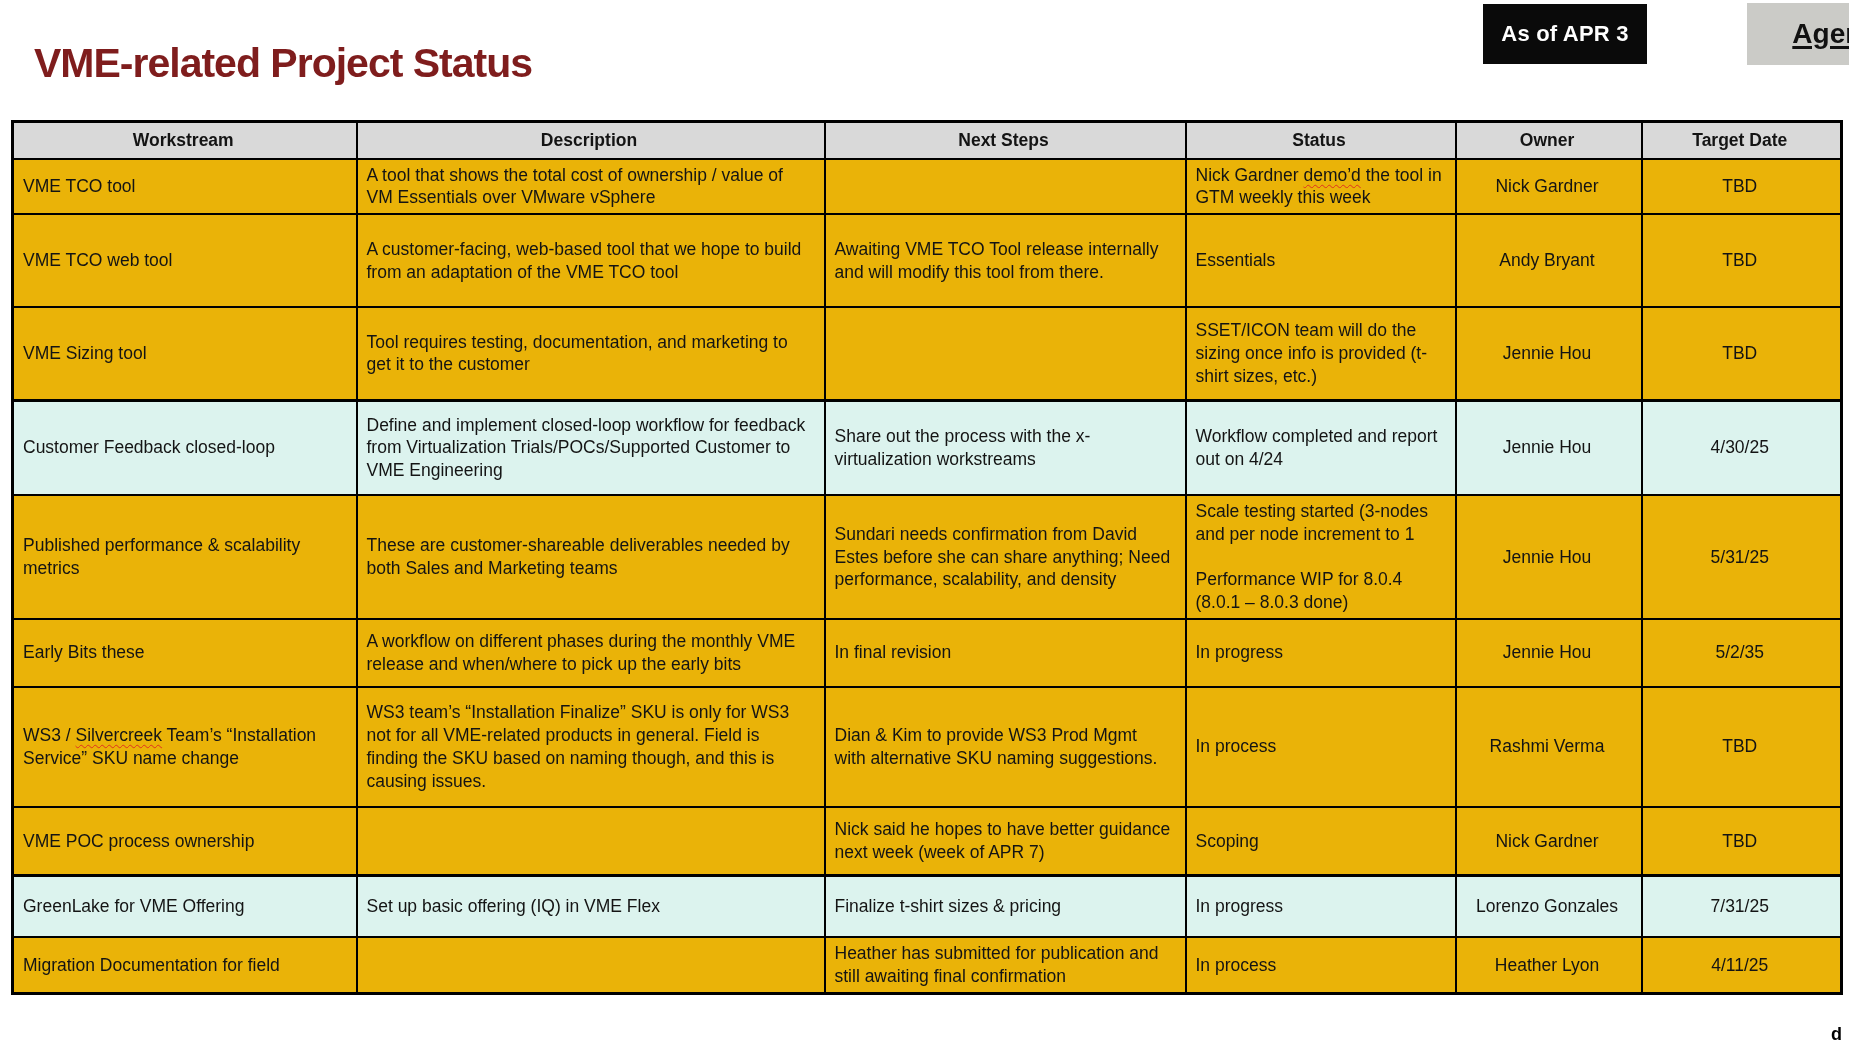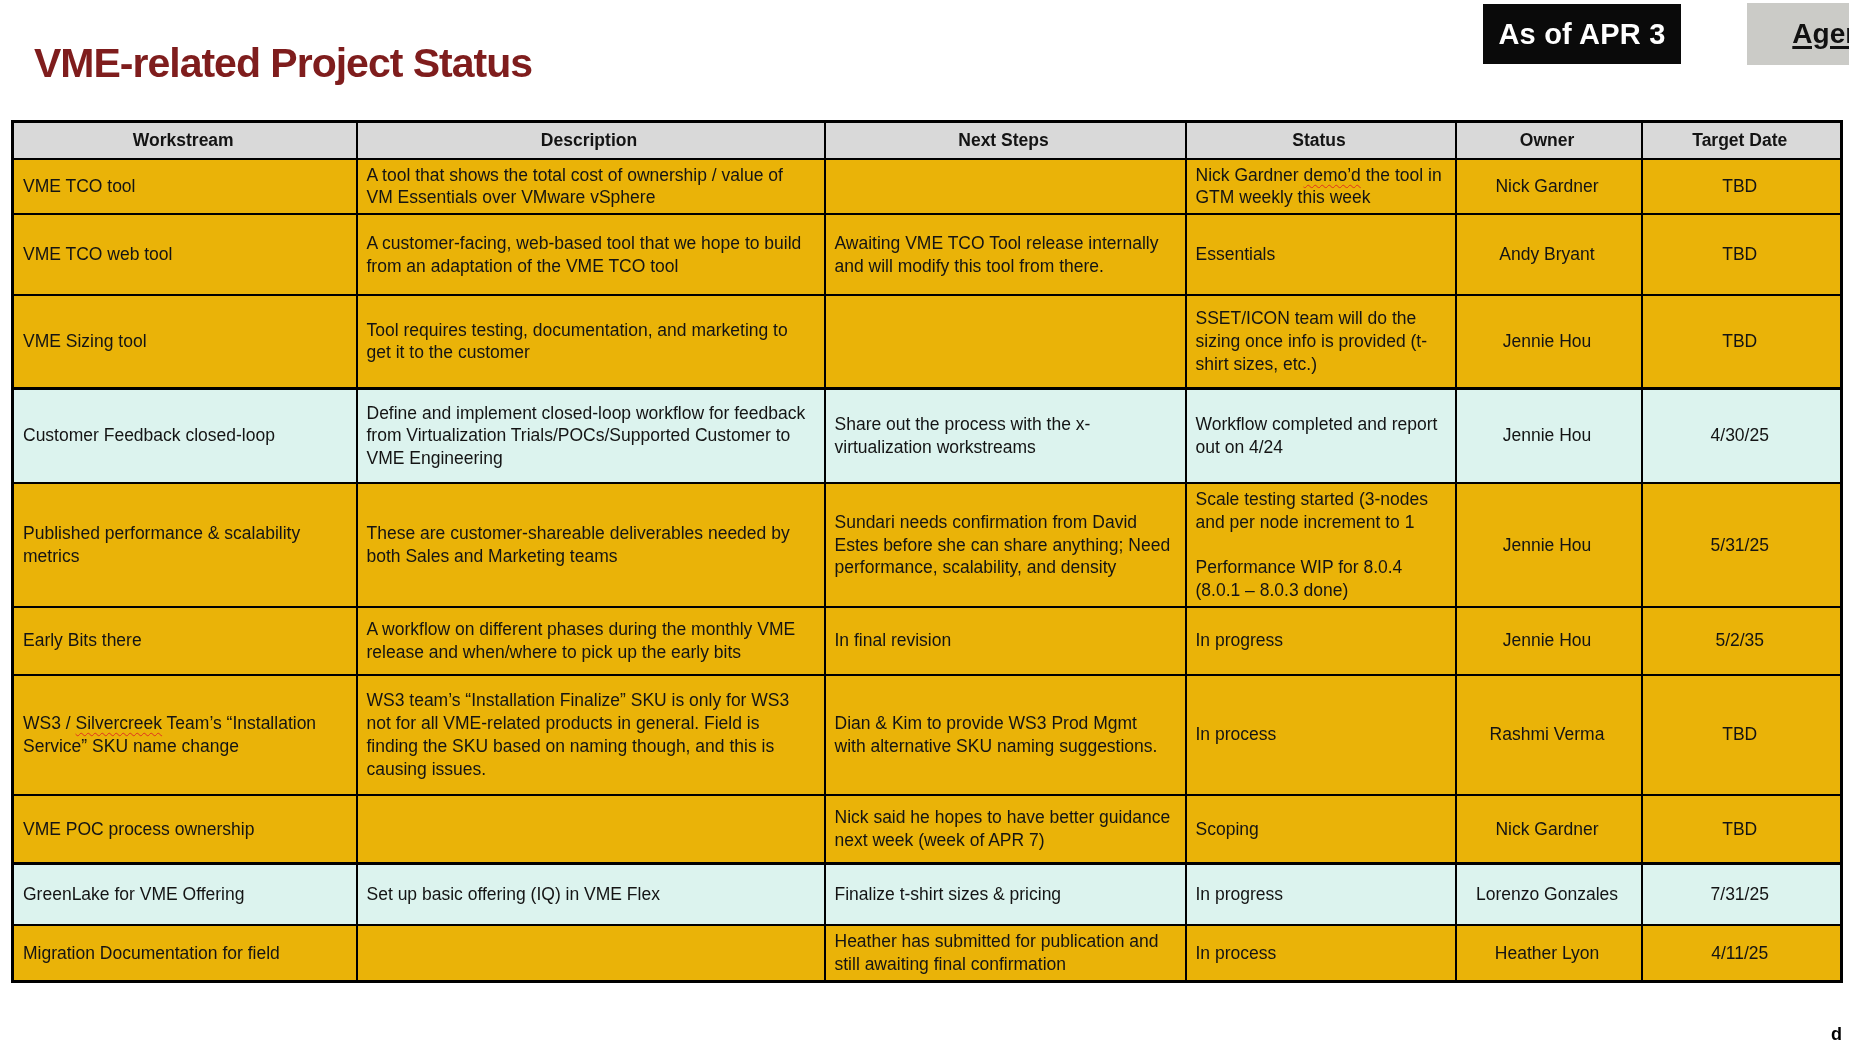--- a/index.html
+++ b/index.html
@@ -5,25 +5,25 @@
   html,body{margin:0;padding:0;background:#fff;}
   .page{
     position:relative;
     width:1849px;height:1053px;
     background:#fff;
     font-family:"Liberation Sans", sans-serif;
     color:#141414;
     overflow:hidden;
   }
   .asof-badge{
-    position:absolute;left:1483px;top:4px;width:198px;height:60px;
+    position:absolute;left:1483px;top:4px;width:164px;height:60px;
     background:var(--badge-bg,#0a0a0a);
     color:var(--badge-text,#ffffff);
     display:flex;align-items:center;justify-content:center;
-    font-size:29px;font-weight:bold;letter-spacing:.2px;
+    font-size:22px;font-weight:bold;letter-spacing:.2px;
   }
   .agenda-btn{
     position:absolute;left:1747px;top:3px;width:148px;height:62px;
     background:var(--agenda-bg,#cbcbc7);
     display:flex;align-items:center;justify-content:flex-end;
   }
   .agenda-btn span{
     font-size:28px;font-weight:bold;color:#111;
     text-decoration:underline;
     text-decoration-thickness:3px;
@@ -52,21 +52,21 @@
   thead tr{height:37px;}
   thead th{
     background:var(--header-bg,#d9d9d9);
     font-size:19px;font-weight:bold;text-align:center;
     padding:2px 4px;
     border-bottom-width:3px;
   }
   td.c-owner, td.c-target{text-align:center;padding:4px 4px;}
   td.c-status{white-space:pre-line;}
   tr.hl td{background:var(--highlight,#dcf3ee);border-top-width:3px;}
-  .r1{height:44px;} .r2{height:81px;} .r3{height:93px;} .r4{height:95px;}
+  .r1{height:44px;} .r2{height:93px;} .r3{height:93px;} .r4{height:95px;}
   .r5{height:123px;} .r6{height:68px;} .r7{height:120px;} .r8{height:69px;}
   .r9{height:65px;} .r10{height:61px;} .r11{height:57px;margin-left:40px;}
   .sq{
     text-decoration:underline wavy var(--squiggle,#e0301e);
     text-decoration-thickness:1px;
     text-decoration-skip-ink:none;
     text-underline-offset:3px;
   }
   .stray{
     position:absolute;left:1831px;top:1024px;
@@ -142,21 +142,21 @@
         <td class="c-ws">Published performance &amp; scalability metrics</td>
         <td class="c-desc">These are customer-shareable deliverables needed by both Sales and Marketing teams</td>
         <td class="c-next">Sundari needs confirmation from David Estes before she can share anything; Need performance, scalability, and density</td>
         <td class="c-status">Scale testing started (3-nodes and per node increment to 1
 
 Performance WIP for 8.0.4 (8.0.1 – 8.0.3 done)</td>
         <td class="c-owner">Jennie Hou</td>
         <td class="c-target">5/31/25</td>
       </tr>
       <tr class="r6">
-        <td class="c-ws">Early Bits there</td>
+        <td class="c-ws">Early Bits these</td>
         <td class="c-desc">A workflow on different phases during the monthly VME release and when/where to pick up the early bits</td>
         <td class="c-next">In final revision</td>
         <td class="c-status">In progress</td>
         <td class="c-owner">Jennie Hou</td>
         <td class="c-target">5/2/35</td>
       </tr>
       <tr class="r7">
         <td class="c-ws"><span>WS3 / </span><span class="sq">Silvercreek</span><span> Team’s “Installation Service” SKU name change</span></td>
         <td class="c-desc">WS3 team’s “Installation Finalize” SKU is only for WS3 not for all VME-related products in general. Field is finding the SKU based on naming though, and this is causing issues.</td>
         <td class="c-next">Dian &amp; Kim to provide WS3 Prod Mgmt with alternative SKU naming suggestions.</td>

